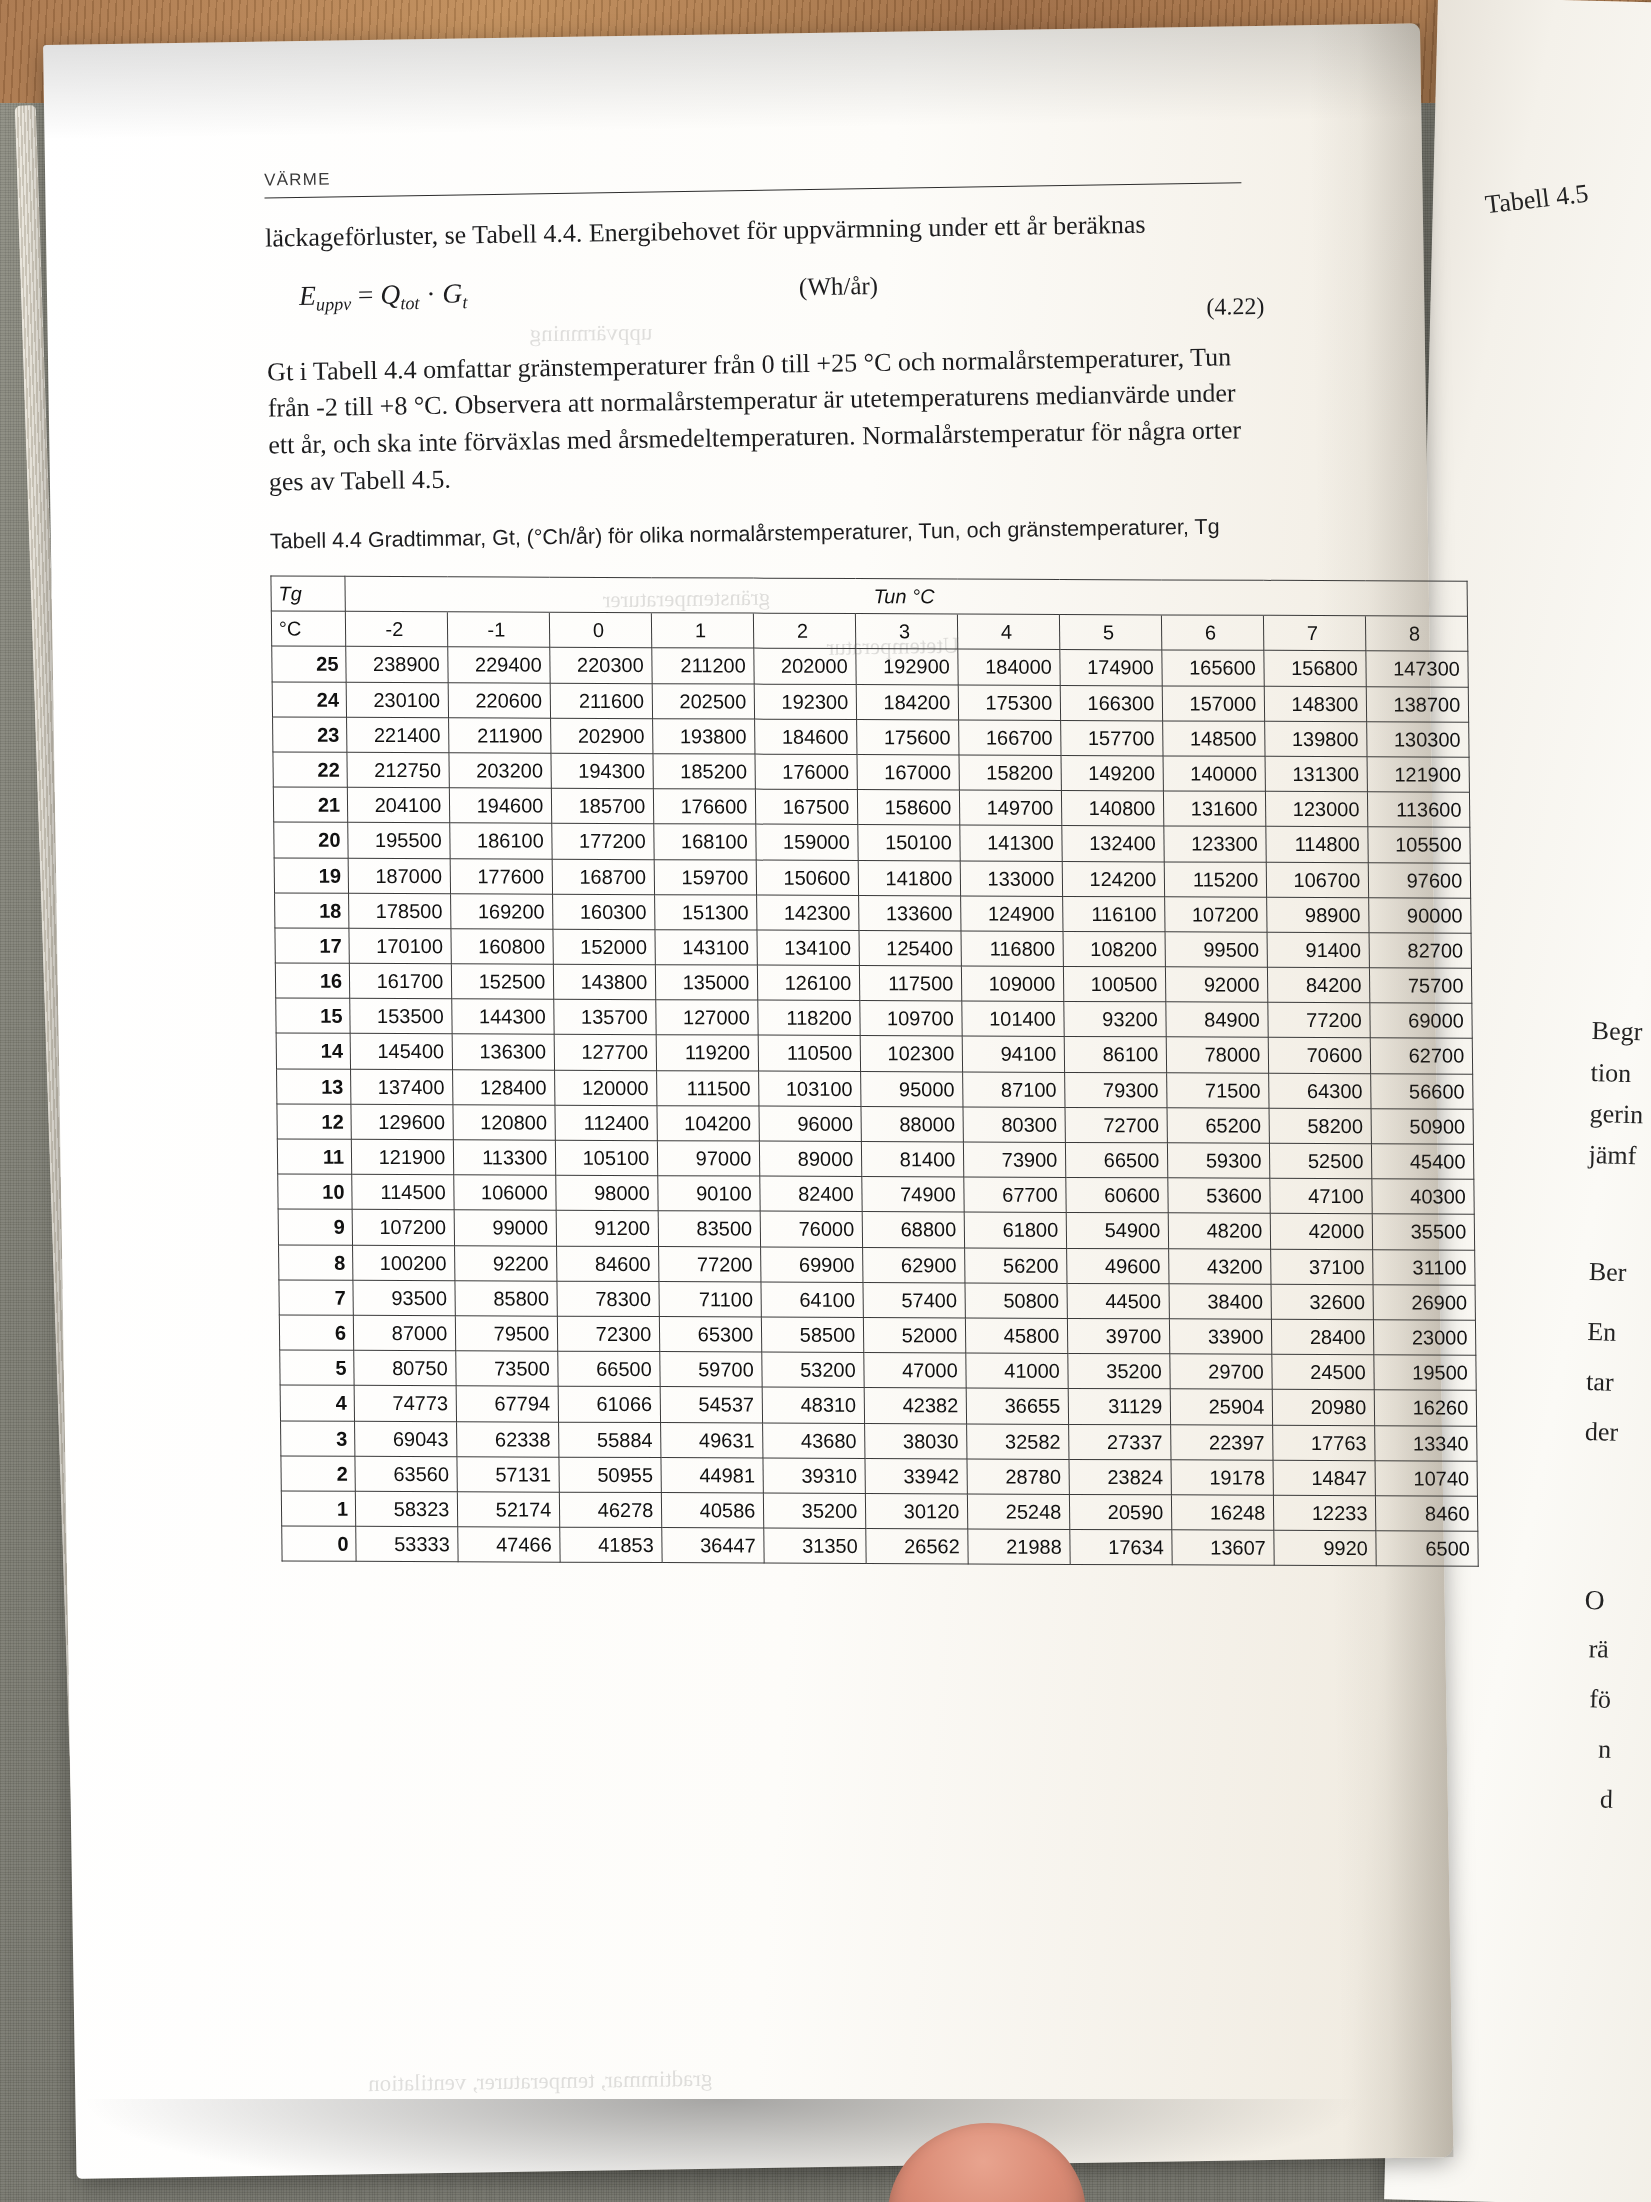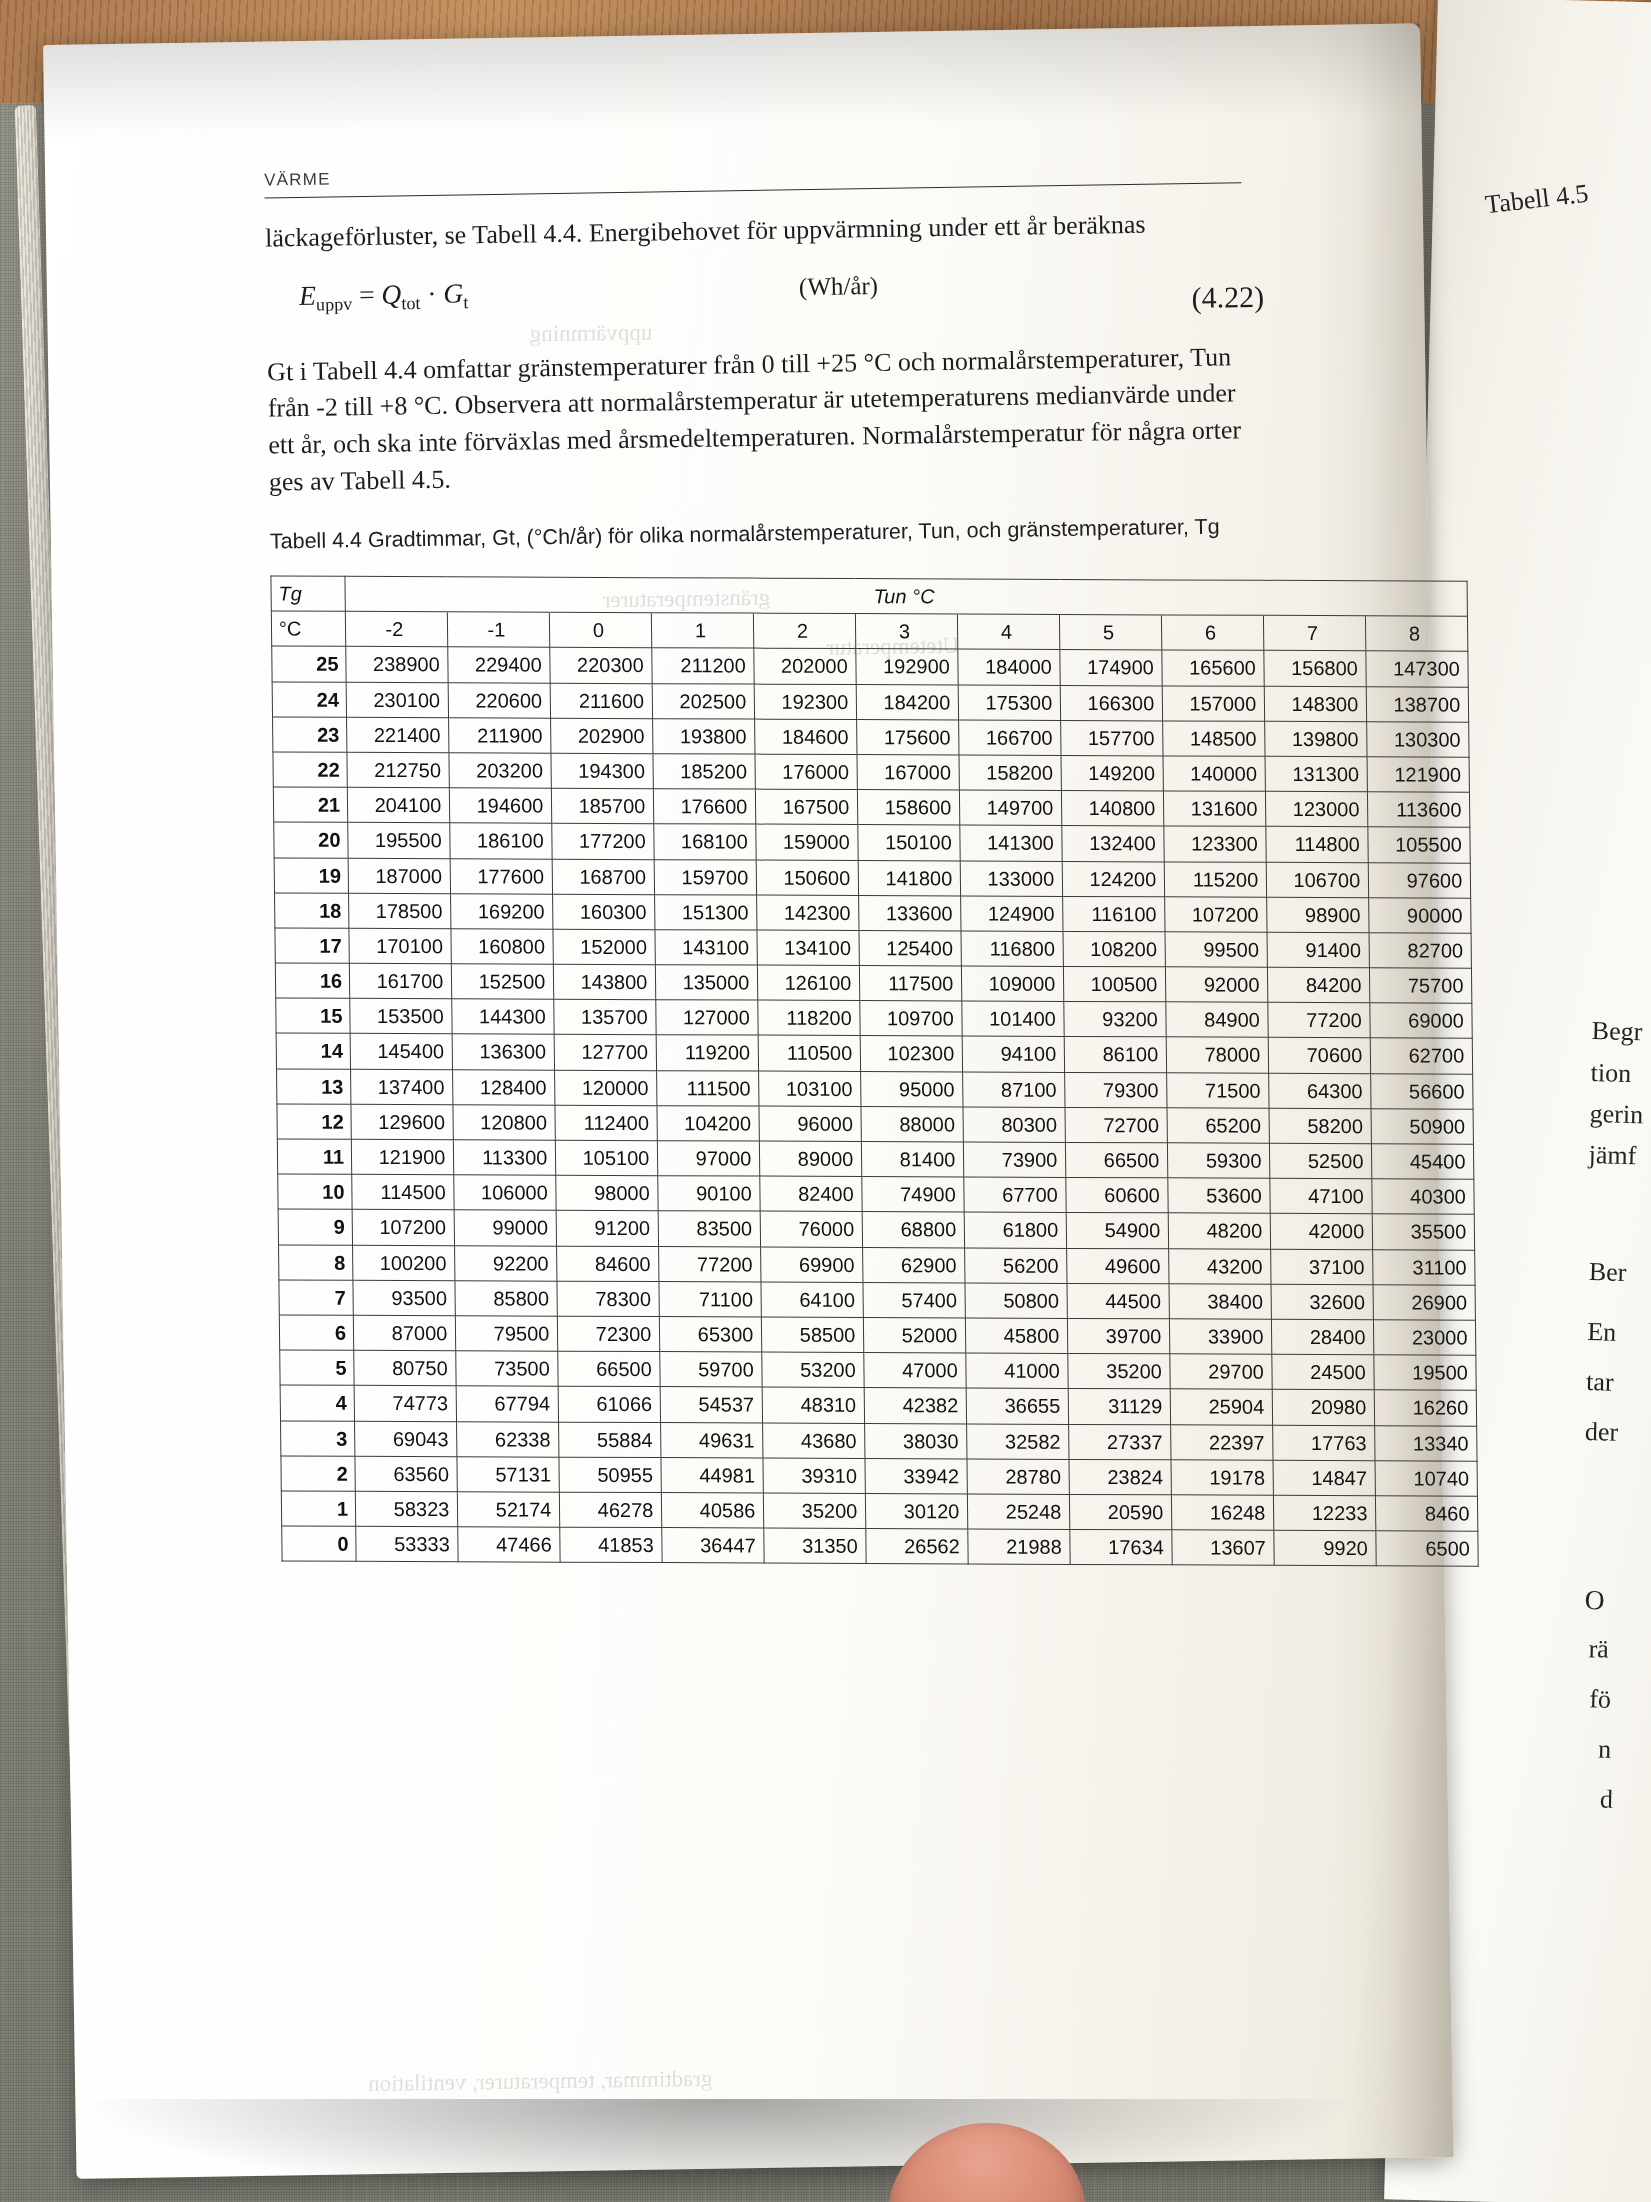--- a/index.html
+++ b/index.html
@@ -143,32 +143,33 @@
     position: absolute;
     left: 33px;
     top: 0;
     font-size: 27.5px;
     font-family: "Liberation Serif", serif;
   }
   .eq i { font-style: italic; }
   .sub {
     font-size: 0.66em;
     vertical-align: -0.32em;
+    font-style: italic;
   }
   .eq-unit {
     position: absolute;
     left: 533px;
     top: 1.7px;
     font-size: 25px;
   }
   .eq-num {
     position: absolute;
     right: 0px;
-    top: 15px;
-    font-size: 30px;
+    top: 28px;
+    font-size: 24px;
   }
 
   .caption {
     margin-top: 26px;
     font-family: "Liberation Sans", sans-serif;
     font-size: 21.5px;
     line-height: 1.35;
     color: #1d1d1f;
   }
 

